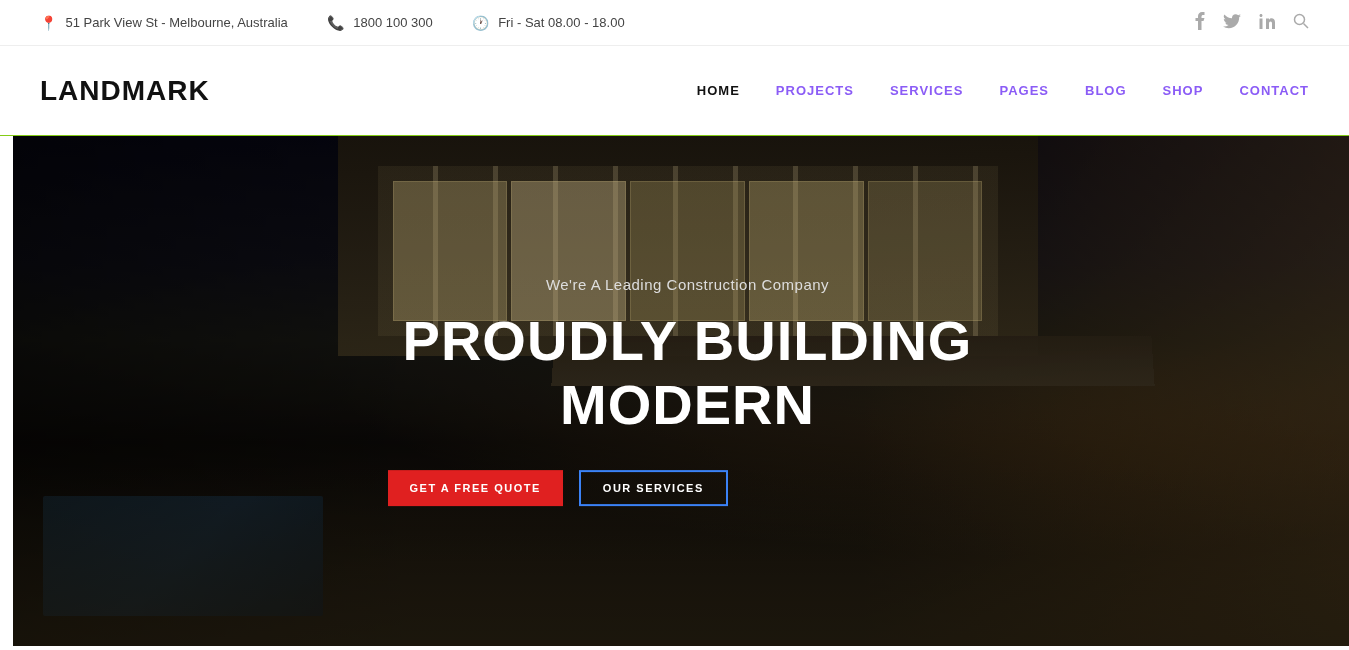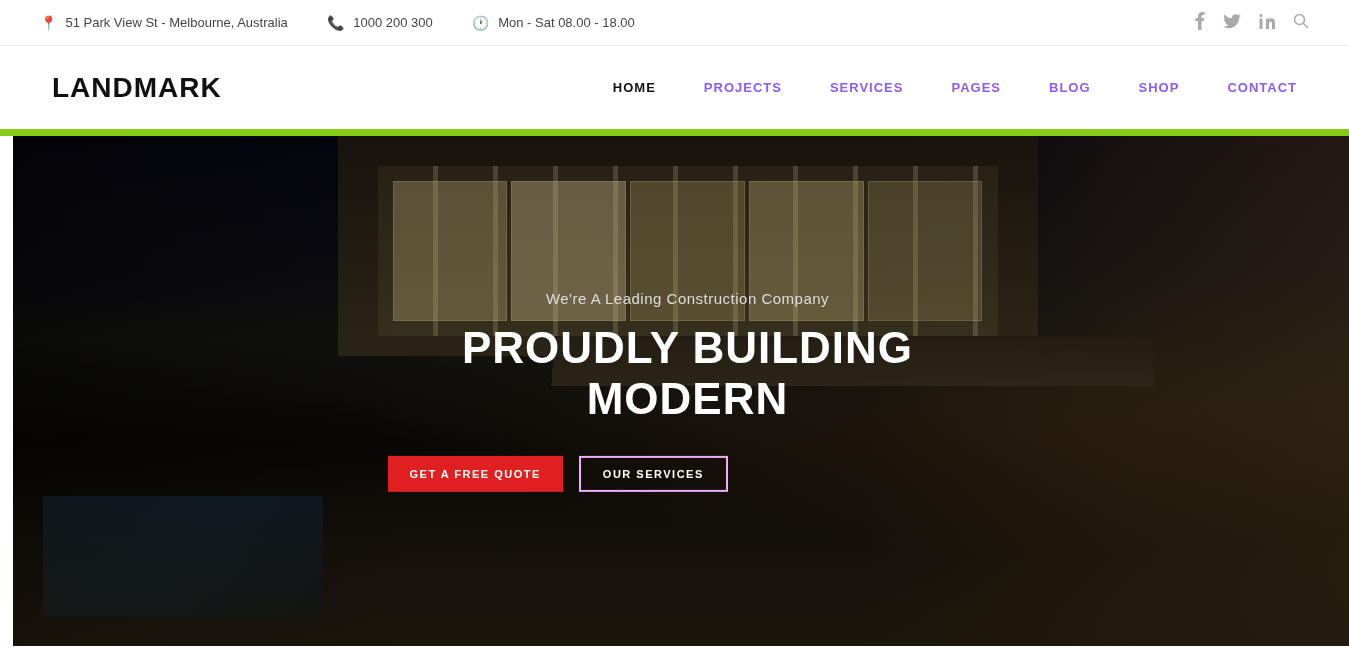--- a/index.html
+++ b/index.html
@@ -44,36 +44,36 @@
       font-size: 14px;
       cursor: pointer;
       text-decoration: none;
     }
 
     
     .header {
       display: flex;
       align-items: center;
       justify-content: space-between;
-      padding: 0 52px;
+      padding: 0 40px;
       height: 90px;
       background: #fff;
-      border-bottom: 7px solid #84cc16;
+      border-bottom: 1px solid #84cc16;
     }
     .logo {
       font-size: 28px;
       font-weight: 900;
       color: #111;
       letter-spacing: 1px;
       text-transform: uppercase;
     }
     .nav {
       display: flex;
       align-items: center;
-      gap: 48px;
+      gap: 36px;
     }
     .nav-item {
       font-size: 13px;
       font-weight: 700;
       color: #8b5cf6;
       text-transform: uppercase;
       letter-spacing: 1px;
       cursor: pointer;
       text-decoration: none;
     }
@@ -154,21 +154,21 @@
       width: 600px;
     }
     .hero-subtitle {
       font-size: 15px;
       font-weight: 400;
       color: #ddd;
       margin-bottom: 16px;
       letter-spacing: 0.5px;
     }
     .hero-title {
-      font-size: 44px;
+      font-size: 56px;
       font-weight: 900;
       color: #fff;
       text-transform: uppercase;
       line-height: 1.15;
       margin-bottom: 32px;
       letter-spacing: 1px;
     }
     .hero-buttons {
       display: flex;
       gap: 16px;
@@ -181,21 +181,21 @@
       padding: 12px 22px;
       font-size: 11px;
       font-weight: 700;
       text-transform: uppercase;
       letter-spacing: 1.5px;
       cursor: pointer;
     }
     .btn-secondary {
       background: transparent;
       color: #fff;
-      border: 2px solid #f0abfc;
+      border: 2px solid #3b82f6;
       padding: 10px 22px;
       font-size: 11px;
       font-weight: 700;
       text-transform: uppercase;
       letter-spacing: 1.5px;
       cursor: pointer;
     }
 
     
     .hero-right-glow {
@@ -230,25 +230,25 @@
 <body>
 
 <div class="top-bar">
   <div class="top-bar-left">
     <div class="top-bar-item">
       <span class="top-bar-icon">📍</span>
       <span>51 Park View St - Melbourne, Australia</span>
     </div>
     <div class="top-bar-item">
       <span class="top-bar-icon" style="color:#e02020;">📞</span>
-      <span>1000 200 300</span>
+      <span>1800 100 300</span>
     </div>
     <div class="top-bar-item">
       <span class="top-bar-icon clock">🕐</span>
-      <span>Mon - Sat 08.00 - 18.00</span>
+      <span>Fri - Sat 08.00 - 18.00</span>
     </div>
   </div>
   <div class="top-bar-right">
     <a class="social-icon" href="#">
       <svg width="10" height="18" viewBox="0 0 10 18" fill="none">
         <path d="M6.5 6V4.5C6.5 3.67 7.17 3 8 3H9.5V0H7C4.79 0 3 1.79 3 4V6H0.5V9H3V18H6.5V9H8.5L9.5 6H6.5Z" fill="#aaa"></path>
       </svg>
     </a>
     <a class="social-icon" href="#">
       <svg width="18" height="15" viewBox="0 0 18 15" fill="none">

